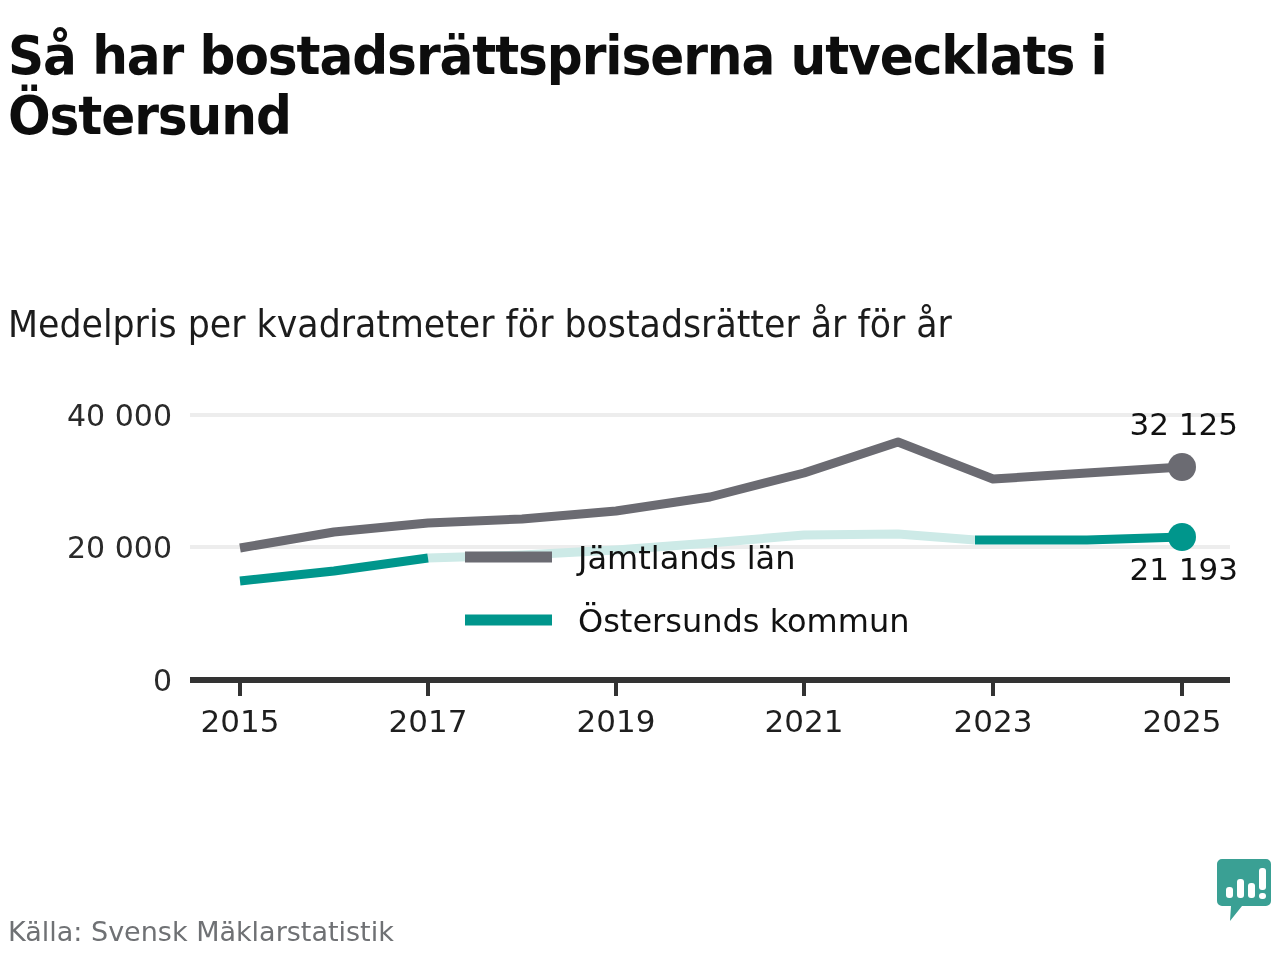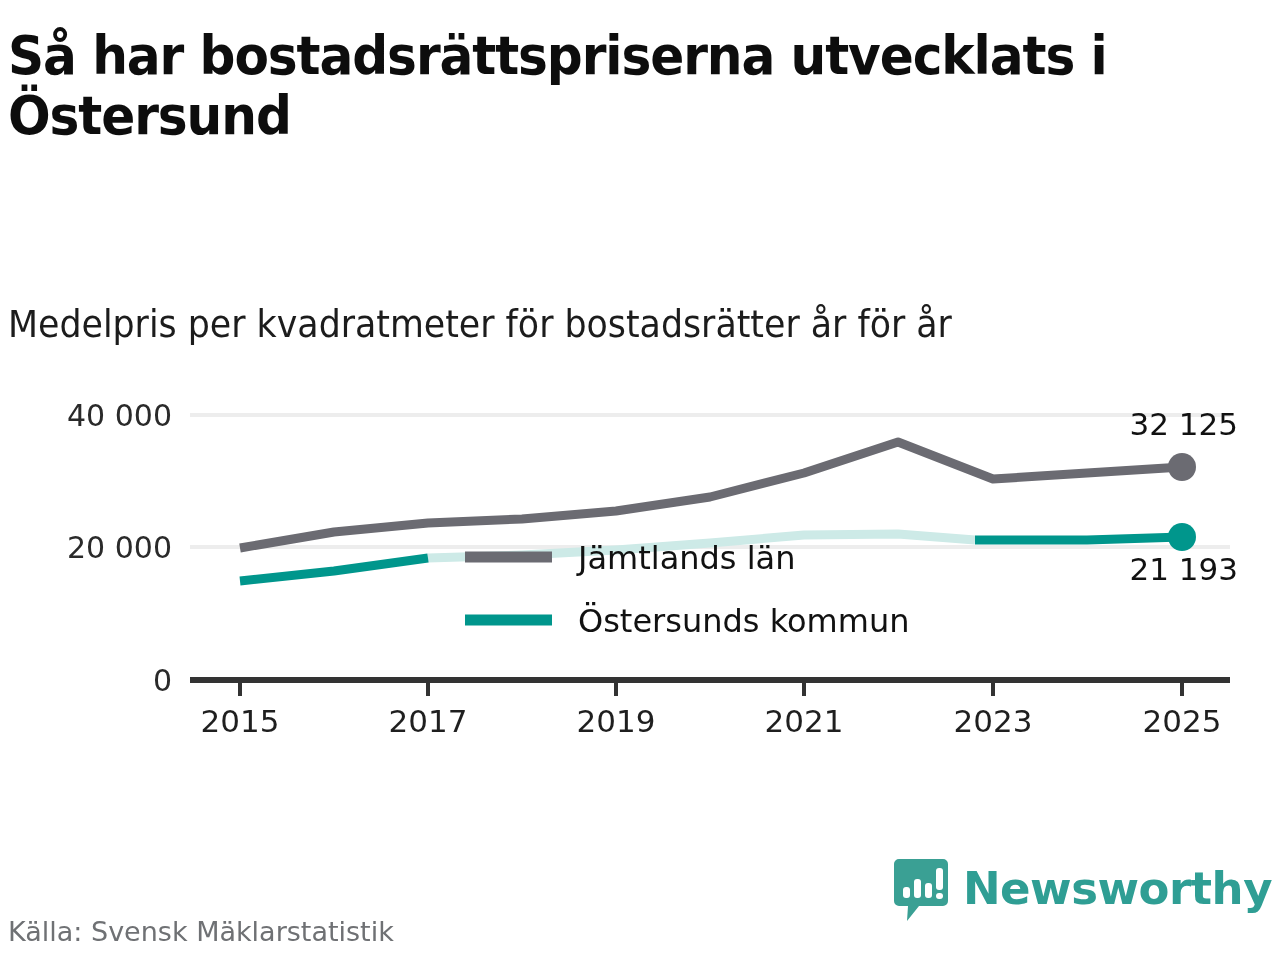--- a/index.html
+++ b/index.html
@@ -185,14 +185,13 @@
 
 <div class="brand">
   <svg class="brand-mark" viewBox="0 0 56 66">
     <path d="M6 2 H50 A5 5 0 0 1 55 7 V44 A5 5 0 0 1 50 49 H26 L14 64 L15 49 H6 A5 5 0 0 1 1 44 V7 A5 5 0 0 1 6 2 Z" fill="#3aa094"></path>
     <rect x="10" y="30" width="7" height="11" rx="3" fill="#ffffff"></rect>
     <rect x="21" y="22" width="7" height="19" rx="3" fill="#ffffff"></rect>
     <rect x="32" y="26" width="7" height="15" rx="3" fill="#ffffff"></rect>
     <rect x="43" y="11" width="7" height="22" rx="3" fill="#ffffff"></rect>
     <rect x="43" y="36" width="7" height="6" rx="3" fill="#ffffff"></rect>
   </svg>
-  <div class="brand-name">Newsworthy</div>
 </div>
 
 </body></html>

